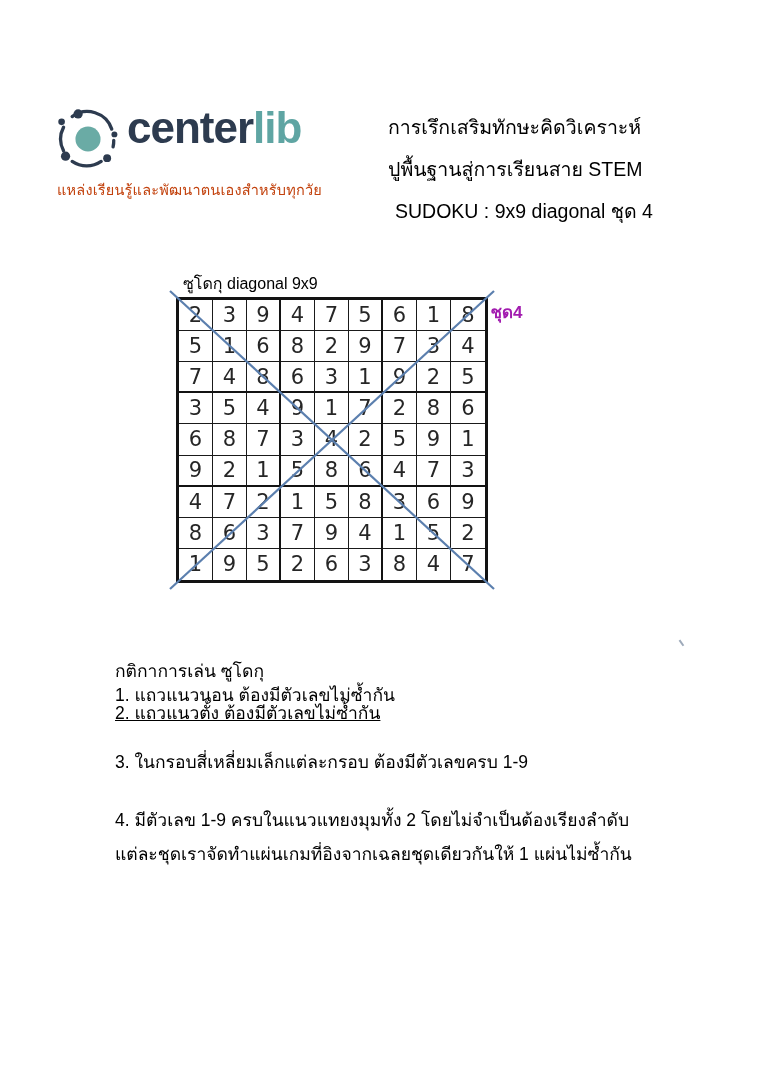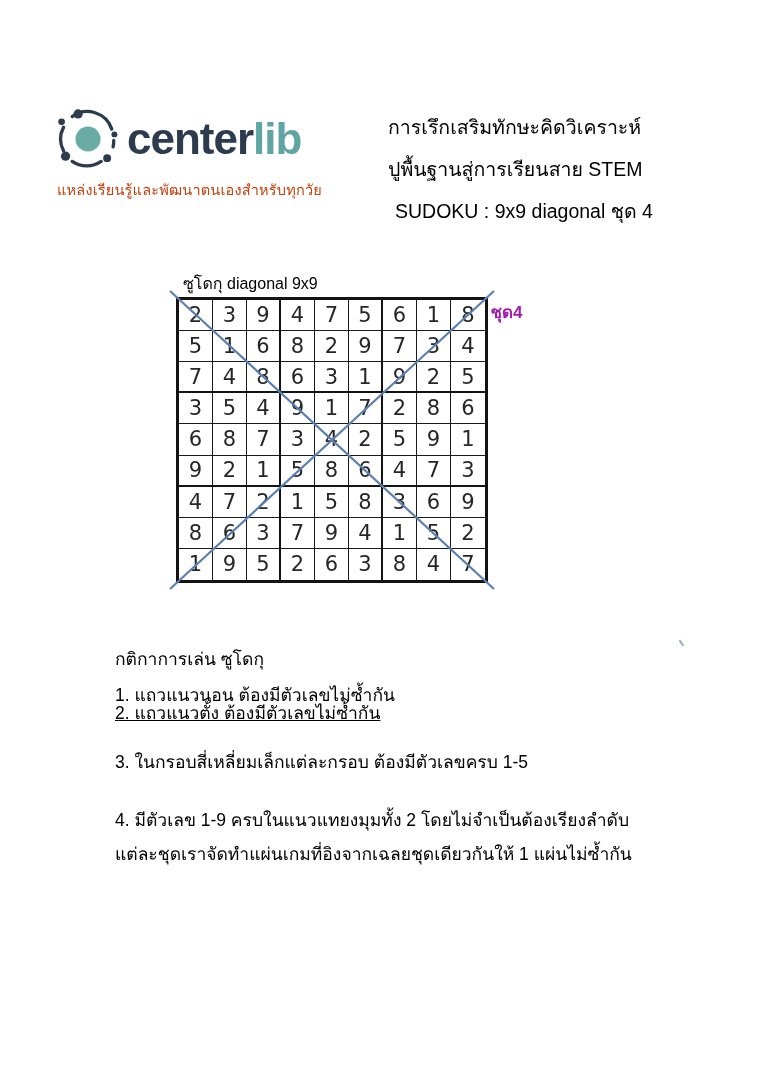--- a/index.html
+++ b/index.html
@@ -7,21 +7,21 @@
     position:relative;
     width:763px; height:1080px;
     margin:0 auto;
     background:#ffffff;
     font-family:"Liberation Sans","DejaVu Sans",sans-serif;
     overflow:hidden;
   }
 
   
   .logo { position:absolute; left:55px; top:106px; }
-  .logo-row { display:flex; align-items:center; }
+  .logo-row { display:flex; }
   .logo-icon { width:66px; height:66px; display:block; }
   .wordmark {
     font-size:44px; font-weight:bold; letter-spacing:-1px;
     line-height:1; margin-left:6px;
   }
   .brand-primary { color:#2d3b4f; }
   .brand-secondary { color:#5fa5a3; }
   .tagline {
     margin-top:6px; margin-left:2px;
     font-size:14.5px; color:#c2410c; letter-spacing:0.2px;
@@ -68,21 +68,21 @@
   .cell:nth-child(n+46):nth-child(-n+54) { border-bottom:2.8px solid #131313; }
   .cell:nth-child(n+73) { border-bottom:none; }
 
   .diagonals {
     position:absolute; left:-7px; top:-7px;
     width:326px; height:300px; pointer-events:none;
   }
 
   
   .rules { position:absolute; left:115px; top:651px; color:#000; }
-  .rules-title { font-size:17.5px; line-height:1; }
+  .rules-title { font-size:17.5px; line-height:1;margin-top:12px; }
   .rule-item { font-size:17.5px; line-height:1; position:absolute; left:0; white-space:nowrap; }
   .rule-0 { top:36px; }
   .rule-1 { top:54px;text-decoration:underline; }
   .rule-2 { top:103px; }
   .rule-3 { top:137px;margin-top:24px; }
 
   
   .footer-note { position:absolute; left:115px; top:846px; color:#000; }
   .footer-line { font-size:17.5px; line-height:1; white-space:nowrap; }
   .footer-line2 { margin-top:18px; }
@@ -220,21 +220,21 @@
       <line x1="325" y1="1" x2="1" y2="299" stroke-width="2.2" stroke="#5b7fae"></line>
     </svg>
   </div>
 
   <div class="stray-mark"></div>
 
   <div class="rules">
     <div class="rules-title">กติกาการเล่น ซูโดกุ</div>
     <div class="rule-item rule-0">1. แถวแนวนอน ต้องมีตัวเลขไม่ซ้ำกัน</div>
     <div class="rule-item rule-1">2. แถวแนวตั้ง ต้องมีตัวเลขไม่ซ้ำกัน</div>
-    <div class="rule-item rule-2">3. ในกรอบสี่เหลี่ยมเล็กแต่ละกรอบ ต้องมีตัวเลขครบ 1-5</div>
+    <div class="rule-item rule-2">3. ในกรอบสี่เหลี่ยมเล็กแต่ละกรอบ ต้องมีตัวเลขครบ 1-9</div>
     <div class="rule-item rule-3">4. มีตัวเลข 1-9 ครบในแนวแทยงมุมทั้ง 2 โดยไม่จำเป็นต้องเรียงลำดับ</div>
   </div>
 
   <div class="footer-note">
     <div class="footer-line">แต่ละชุดเราจัดทำแผ่นเกมที่อิงจากเฉลยชุดเดียวกันให้ 1 แผ่นไม่ซ้ำกัน</div>
   </div>
 
 </div>
 
 </body></html>

